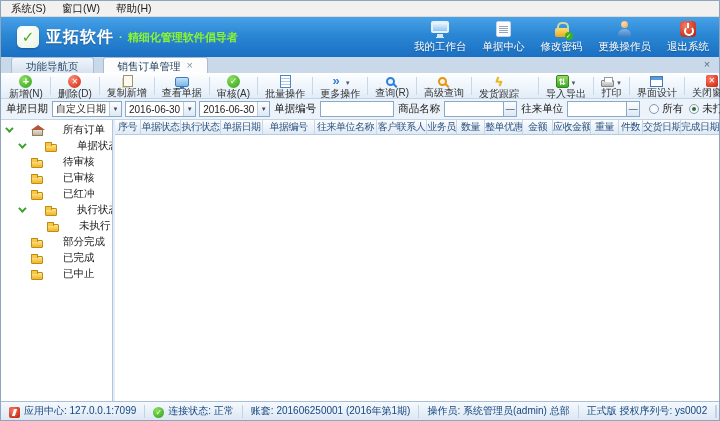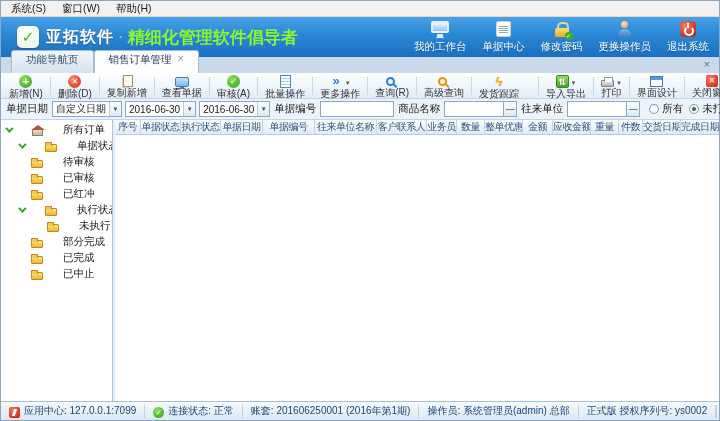--- a/index.html
+++ b/index.html
@@ -11,21 +11,21 @@
   .menubar { height:16px; background:#f2f1ef; border-bottom:1px solid #dcdad6; display:flex; align-items:center; padding-left:2px; flex:none; }
   .menu-item { padding:0 8px; font-size:10.5px; color:#222; line-height:15px; cursor:default; }
 
   
   .header { height:40px; flex:none; background:linear-gradient(#47a2e8 0%, #2b87d4 45%, #1a6fc2 100%); display:flex; align-items:center; justify-content:space-between; }
   .brand-area { display:flex; align-items:center; margin-left:16px; }
   .logo { width:22px; height:22px; border-radius:5px; background:radial-gradient(circle at 35% 30%, #ffffff, #e8f4e0); position:relative; margin-right:7px; box-shadow:0 1px 2px rgba(0,0,0,.25); }
   .logo::after { content:"✓"; position:absolute; inset:0; text-align:center; line-height:22px; color:#3fae1f; font-weight:bold; font-size:15px; }
   .brand-name { color:#fff; font-size:16px; font-weight:bold; letter-spacing:1px; text-shadow:0 1px 1px rgba(0,0,0,.3); }
   .brand-dot { color:#9cff3d; font-weight:bold; margin:0 5px; }
-  .brand-tagline { color:#8cf52e; font-size:17px; font-weight:bold; }
+  .brand-tagline { color:#8cf52e; font-size:11px; font-weight:bold; }
   .header-actions { display:flex; align-items:flex-end; margin-right:10px; gap:16px; }
   .h-action { display:flex; flex-direction:column; align-items:center; gap:2px; cursor:pointer; }
   .h-action .hicon { height:18px; display:flex; align-items:center; }
   .h-action .h-label { color:#fff; font-size:10.5px; white-space:nowrap; text-shadow:0 1px 1px rgba(0,0,0,.3); }
 
   .ic { display:inline-block; position:relative; flex:none; }
   .workbench-monitor-icon { width:18px; height:12px; background:linear-gradient(#eaf5ff,#8fc4ef); border:2px solid #e6f1fb; border-radius:2px; margin-bottom:4px; }
   .workbench-monitor-icon::after { content:""; position:absolute; left:4px; bottom:-6px; width:6px; height:3px; background:#d9e7f3; box-shadow:-2px 2px 0 -1px #d9e7f3, 2px 2px 0 -1px #d9e7f3; }
   .document-center-icon { width:15px; height:16px; background:#fdfdfd; border:1px solid #c8d4e2; border-radius:2px; }
   .document-center-icon::after { content:""; position:absolute; left:2px; top:3px; right:2px; height:9px; background:repeating-linear-gradient(#fdfdfd 0 1px, #91a6bd 1px 2px); }
@@ -34,21 +34,21 @@
   .password-lock-icon::after { content:"✓"; position:absolute; right:-4px; bottom:-3px; width:8px; height:8px; background:#3fae1f; border-radius:50%; color:#fff; font-size:6px; line-height:8px; text-align:center; }
   .switch-operator-icon { width:15px; height:16px; }
   .switch-operator-icon::before { content:""; position:absolute; top:0; left:4px; width:7px; height:7px; border-radius:50%; background:radial-gradient(circle at 35% 30%, #ffd9a8, #e8a860); }
   .switch-operator-icon::after { content:""; position:absolute; bottom:0; left:1px; width:13px; height:8px; border-radius:6px 6px 2px 2px; background:linear-gradient(#7fb4e8,#3f7fc0); }
   .exit-power-icon { width:16px; height:16px; border-radius:4px; background:radial-gradient(circle at 35% 30%, #f87a66, #b01a00); }
   .exit-power-icon::before { content:""; position:absolute; top:5px; left:4px; width:6px; height:6px; border:2px solid #fff; border-radius:50%; border-top-color:transparent; }
   .exit-power-icon::after { content:""; position:absolute; top:2px; left:7px; width:2px; height:5px; background:#fff; }
 
   
   .tabstrip { height:16px; flex:none; background:#c9d9ea; display:flex; align-items:flex-end; padding-left:10px; position:relative; }
-  .tab { height:23px; line-height:16px; padding:0 14px; font-size:10.5px; color:#2a4a6a; background:linear-gradient(#f0f5fb,#d6e2ef); border:1px solid #aabdd0; border-bottom:none; border-radius:3px 3px 0 0; margin-right:0; cursor:pointer; display:flex; }
+  .tab { height:16px; line-height:16px; padding:0 14px; font-size:10.5px; color:#2a4a6a; background:linear-gradient(#f0f5fb,#d6e2ef); border:1px solid #aabdd0; border-bottom:none; border-radius:3px 3px 0 0; margin-right:9px; cursor:pointer; display:flex; }
   .tab.active { background:#fdfdfd; color:#1a3a5c; }
   .tab-close { margin-left:6px; color:#8a97a5; font-size:11px; line-height:14px; cursor:pointer; }
   .strip-close { position:absolute; right:6px; top:2px; width:12px; height:12px; line-height:11px; text-align:center; color:#5a6e84; font-size:11px; cursor:pointer; }
 
   
   .toolbar { height:26px; flex:none; background:linear-gradient(#fcfeff,#eaf2fa 70%, #e2ecf7); border-top:1px solid #fff; border-bottom:1px solid #c2d4e6; display:flex; align-items:stretch; padding-left:2px; }
   .tb-btn { display:flex; flex-direction:column; align-items:center; justify-content:center; padding:1px 6px 0; gap:1px; cursor:pointer; border-radius:2px; }
   .tb-row { display:flex; align-items:center; height:14px; }
   .tb-label { font-size:10px; color:#333; line-height:10px; white-space:nowrap; }
   .tb-sep { width:1px; background:#c8d8e8; margin:3px 1px; }

